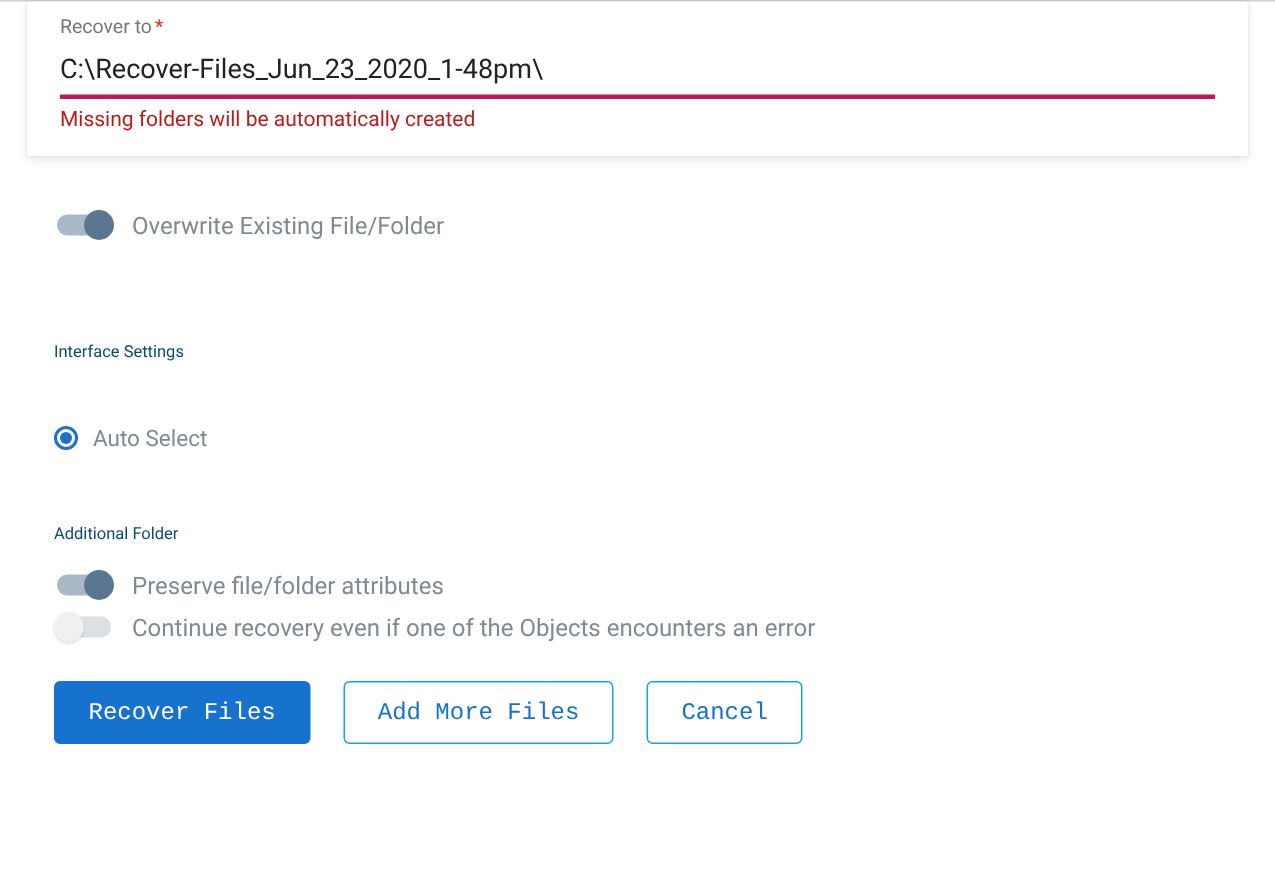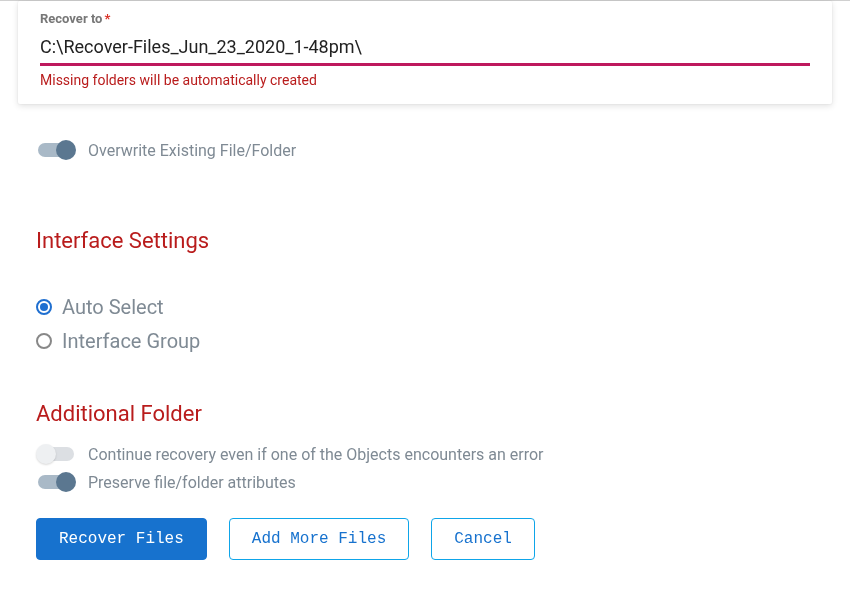--- a/index.html
+++ b/index.html
@@ -24,21 +24,20 @@
       background: #ffffff;
       margin: 0 18px 0 18px;
       padding: 10px 22px 16px 22px;
       box-shadow: 0 2px 6px rgba(0,0,0,0.12), 0 0 0 1px rgba(0,0,0,0.02);
       border-radius: 2px;
     }
     .field-label {
       font-size: 13px;
       color: #777;
       margin-bottom: 6px;
-      font-weight: bold;
     }
     .required-star {
       color: #d93025;
       margin-left: 2px;
     }
     .field-value {
       font-size: 18px;
       color: #222;
       padding: 4px 0 6px 0;
       border-bottom: 3px solid #be185d;
@@ -94,22 +93,22 @@
     .toggle.off .toggle-thumb {
       background: #eef0f2;
       box-shadow: 0 1px 2px rgba(0,0,0,0.15);
       left: 0;
     }
     .toggle-label {
       font-size: 16px;
       color: #7f8a94;
     }
     .section-title {
-      font-size: 22px;
-      color: #b91c1c;
+      font-size: 11px;
+      color: #0c4a6e;
       margin-bottom: 18px;
       font-weight: 400;
     }
     .radio-row {
       display: flex;
       align-items: center;
       gap: 10px;
       margin: 10px 0;
       cursor: pointer;
     }
@@ -128,21 +127,21 @@
       content: "";
       position: absolute;
       width: 8px;
       height: 8px;
       background: #1f6fd0;
       border-radius: 50%;
       top: 2px;
       left: 2px;
     }
     .radio-label {
-      font-size: 20px;
+      font-size: 15px;
       color: #7f8a94;
     }
     .button-row {
       display: flex;
       gap: 22px;
       padding: 0 36px;
       margin-top: 26px;
     }
     .btn {
       padding: 11px 22px;
@@ -195,46 +194,42 @@
 
   <div class="section">
     <div class="section-title">Interface Settings</div>
 
     <div class="spacer-sm"></div>
 
     <div class="radio-row">
       <div class="radio selected"></div>
       <span class="radio-label">Auto Select</span>
     </div>
-    <div class="radio-row">
-      <div class="radio"></div>
-      <span class="radio-label">Interface Group</span>
-    </div>
   </div>
 
   <div style="height:38px"></div>
 
   <div class="section">
     <div class="section-title">Additional Folder</div>
+
+    <div class="toggle-row">
+      <div class="toggle on">
+        <div class="toggle-track"></div>
+        <div class="toggle-thumb"></div>
+      </div>
+      <span class="toggle-label">Preserve file/folder attributes</span>
+    </div>
 
     <div class="toggle-row">
       <div class="toggle off">
         <div class="toggle-track"></div>
         <div class="toggle-thumb"></div>
       </div>
       <span class="toggle-label">Continue recovery even if one of the Objects encounters an error</span>
     </div>
-
-    <div class="toggle-row">
-      <div class="toggle on">
-        <div class="toggle-track"></div>
-        <div class="toggle-thumb"></div>
-      </div>
-      <span class="toggle-label">Preserve file/folder attributes</span>
-    </div>
   </div>
 
   <div class="button-row">
     <button class="btn btn-primary">Recover Files</button>
     <button class="btn btn-secondary">Add More Files</button>
     <button class="btn btn-secondary">Cancel</button>
   </div>
 
 </div>
 

